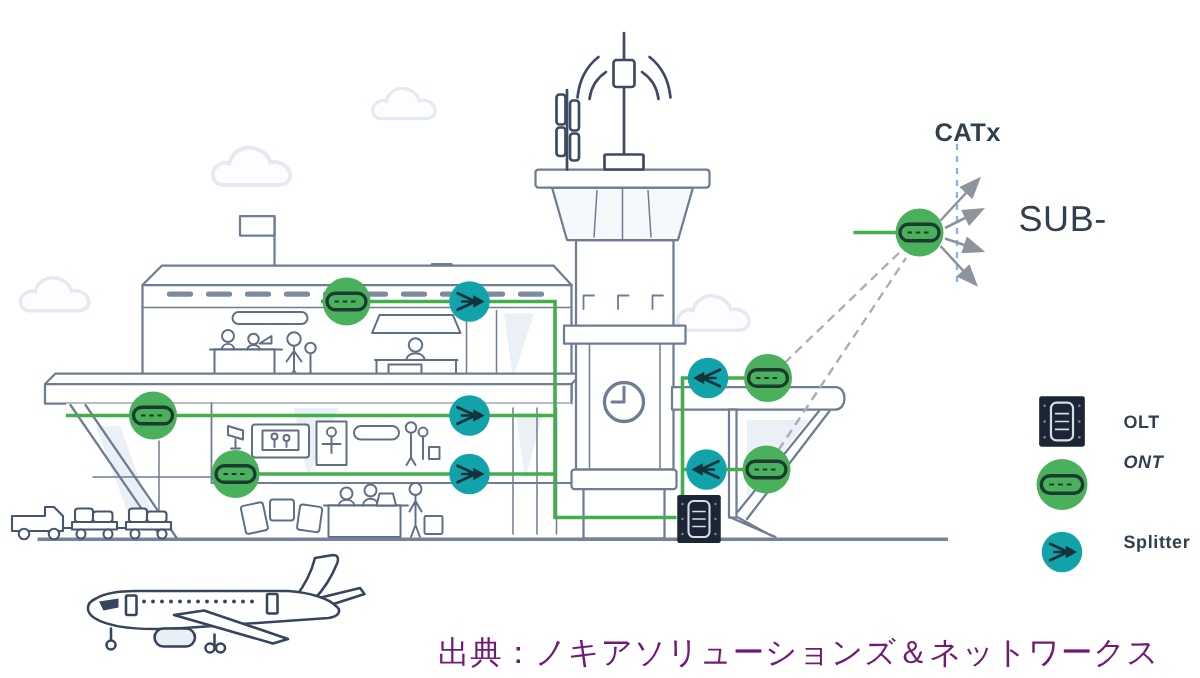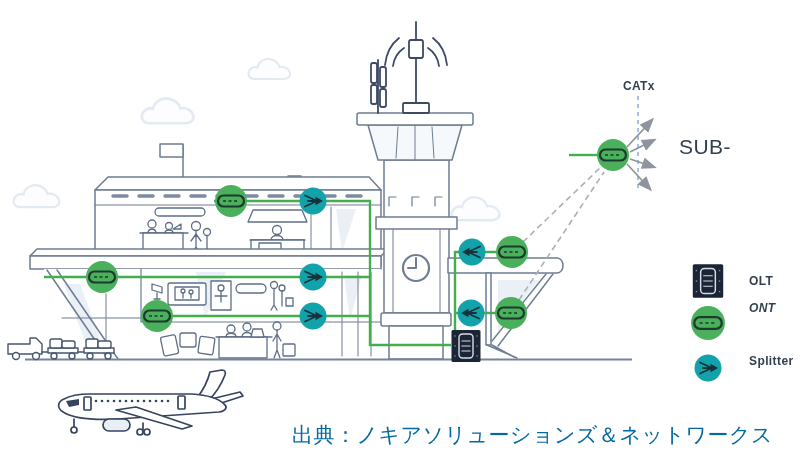--- a/index.html
+++ b/index.html
@@ -1,24 +1,24 @@
 <!DOCTYPE html>
 <html><head>
 <meta charset="utf-8">
 <style>
   html,body{margin:0;padding:0;background:#fff;}
   .stage{position:relative;width:800px;height:452px;background:#fff;overflow:hidden;
          font-family:"Liberation Sans","DejaVu Sans",sans-serif;}
   .stage svg{position:absolute;left:0;top:0;}
   .overlay{position:absolute;color:#323f4d;white-space:nowrap;}
-  .catx{left:623px;top:79px;font-size:12px;font-weight:600;letter-spacing:.3px;}
-  .subsys{left:679px;top:133px;font-size:21px;font-weight:400;letter-spacing:.4px;line-height:27px;}
+  .catx{left:623px;top:79px;font-size:17px;font-weight:600;letter-spacing:.3px;}
+  .subsys{left:679px;top:133px;font-size:24px;font-weight:400;letter-spacing:.4px;line-height:27px;}
   .legend-label{left:737px;font-size:12px;font-weight:600;letter-spacing:.4px;margin-left:12px;}
   .ll-0{top:274px;} .ll-1{top:301px;font-style:italic;} .ll-2{top:354px;}
-  .caption{left:292px;top:421px;font-size:21px;color:#0369a1;letter-spacing:.5px;}
+  .caption{left:292px;top:421px;font-size:21px;color:#701a75;letter-spacing:.5px;}
 </style>
 </head>
 <body>
 
 <div class="stage">
 <svg width="800" height="452" viewBox="0 0 800 452">
   <defs>
     <marker id="arr" viewBox="0 0 10 8" refX="8" refY="4" markerWidth="9" markerHeight="7" orient="auto">
       <path d="M0,0 L10,4 L0,8 Z" fill="#8d949d"></path>
     </marker>

